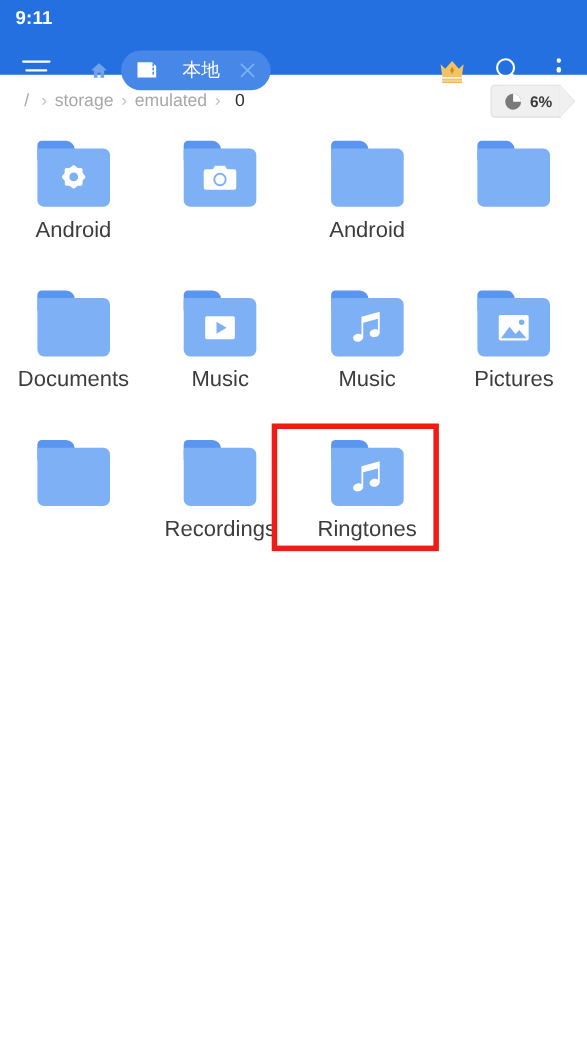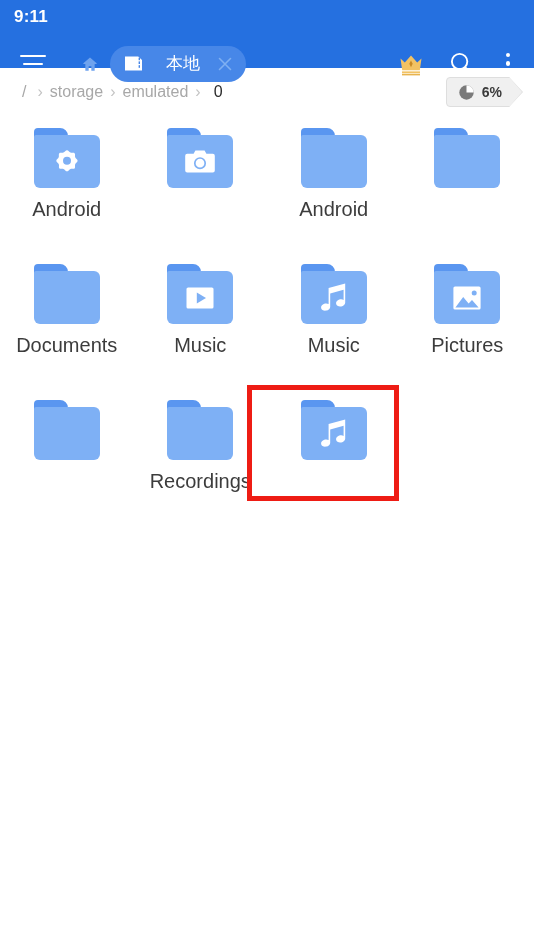--- a/index.html
+++ b/index.html
@@ -472,14 +472,15 @@
     <div class="grid-cell selected">
       <div class="folder-icon">
         <div class="folder-tab"></div>
         <div class="folder-body"></div>
         <div class="folder-glyph">
           <svg width="30" height="32" viewBox="0 0 30 32">
             <path d="M26.2 1.4 9.6 5.9v16.2c-.9-.6-2.2-.9-3.6-.6-2.5.5-4.3 2.5-3.9 4.5s2.7 3.1 5.2 2.6c2.2-.4 3.8-2 3.9-3.7V11.4l13.4-3.6v10.1c-.9-.6-2.2-.9-3.6-.6-2.5.5-4.3 2.5-3.9 4.5s2.7 3.1 5.2 2.6c2.2-.4 3.8-2 3.9-3.7z" fill="#ffffff"></path>
           </svg>
         </div>
       </div>
+      <div class="file-label">Ringtones</div>
     </div>
   </div>
 
 </body></html>

